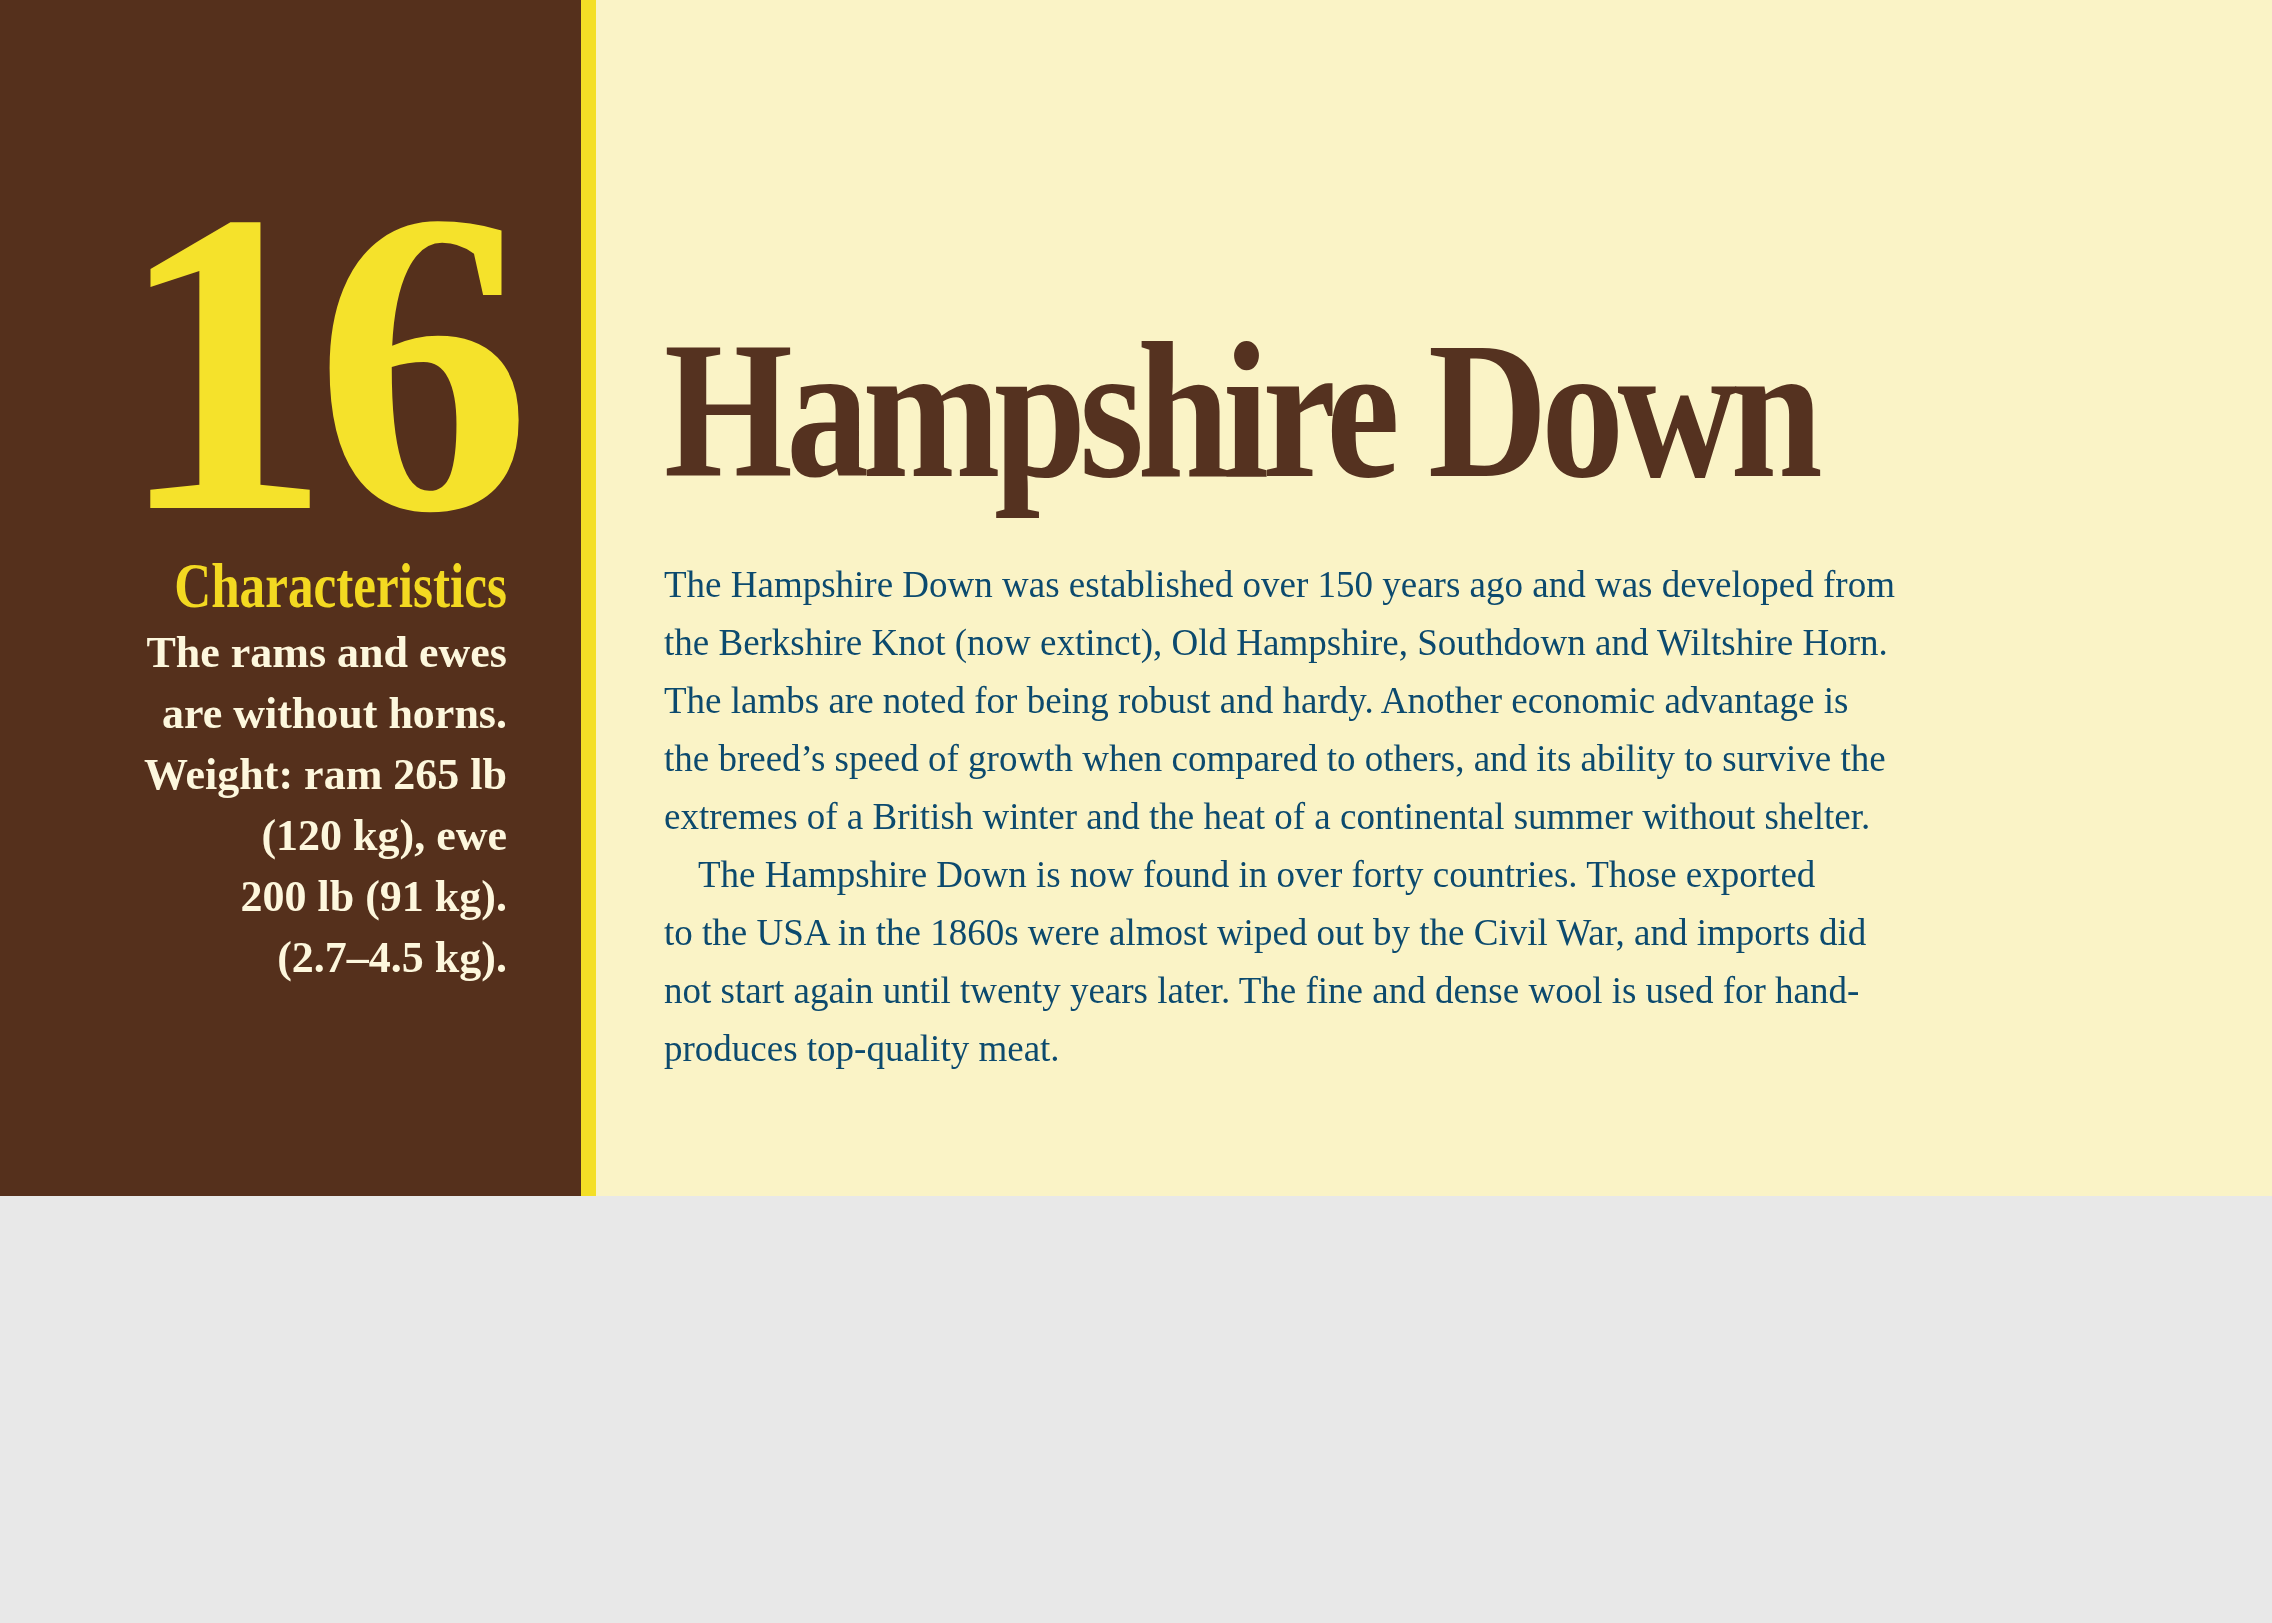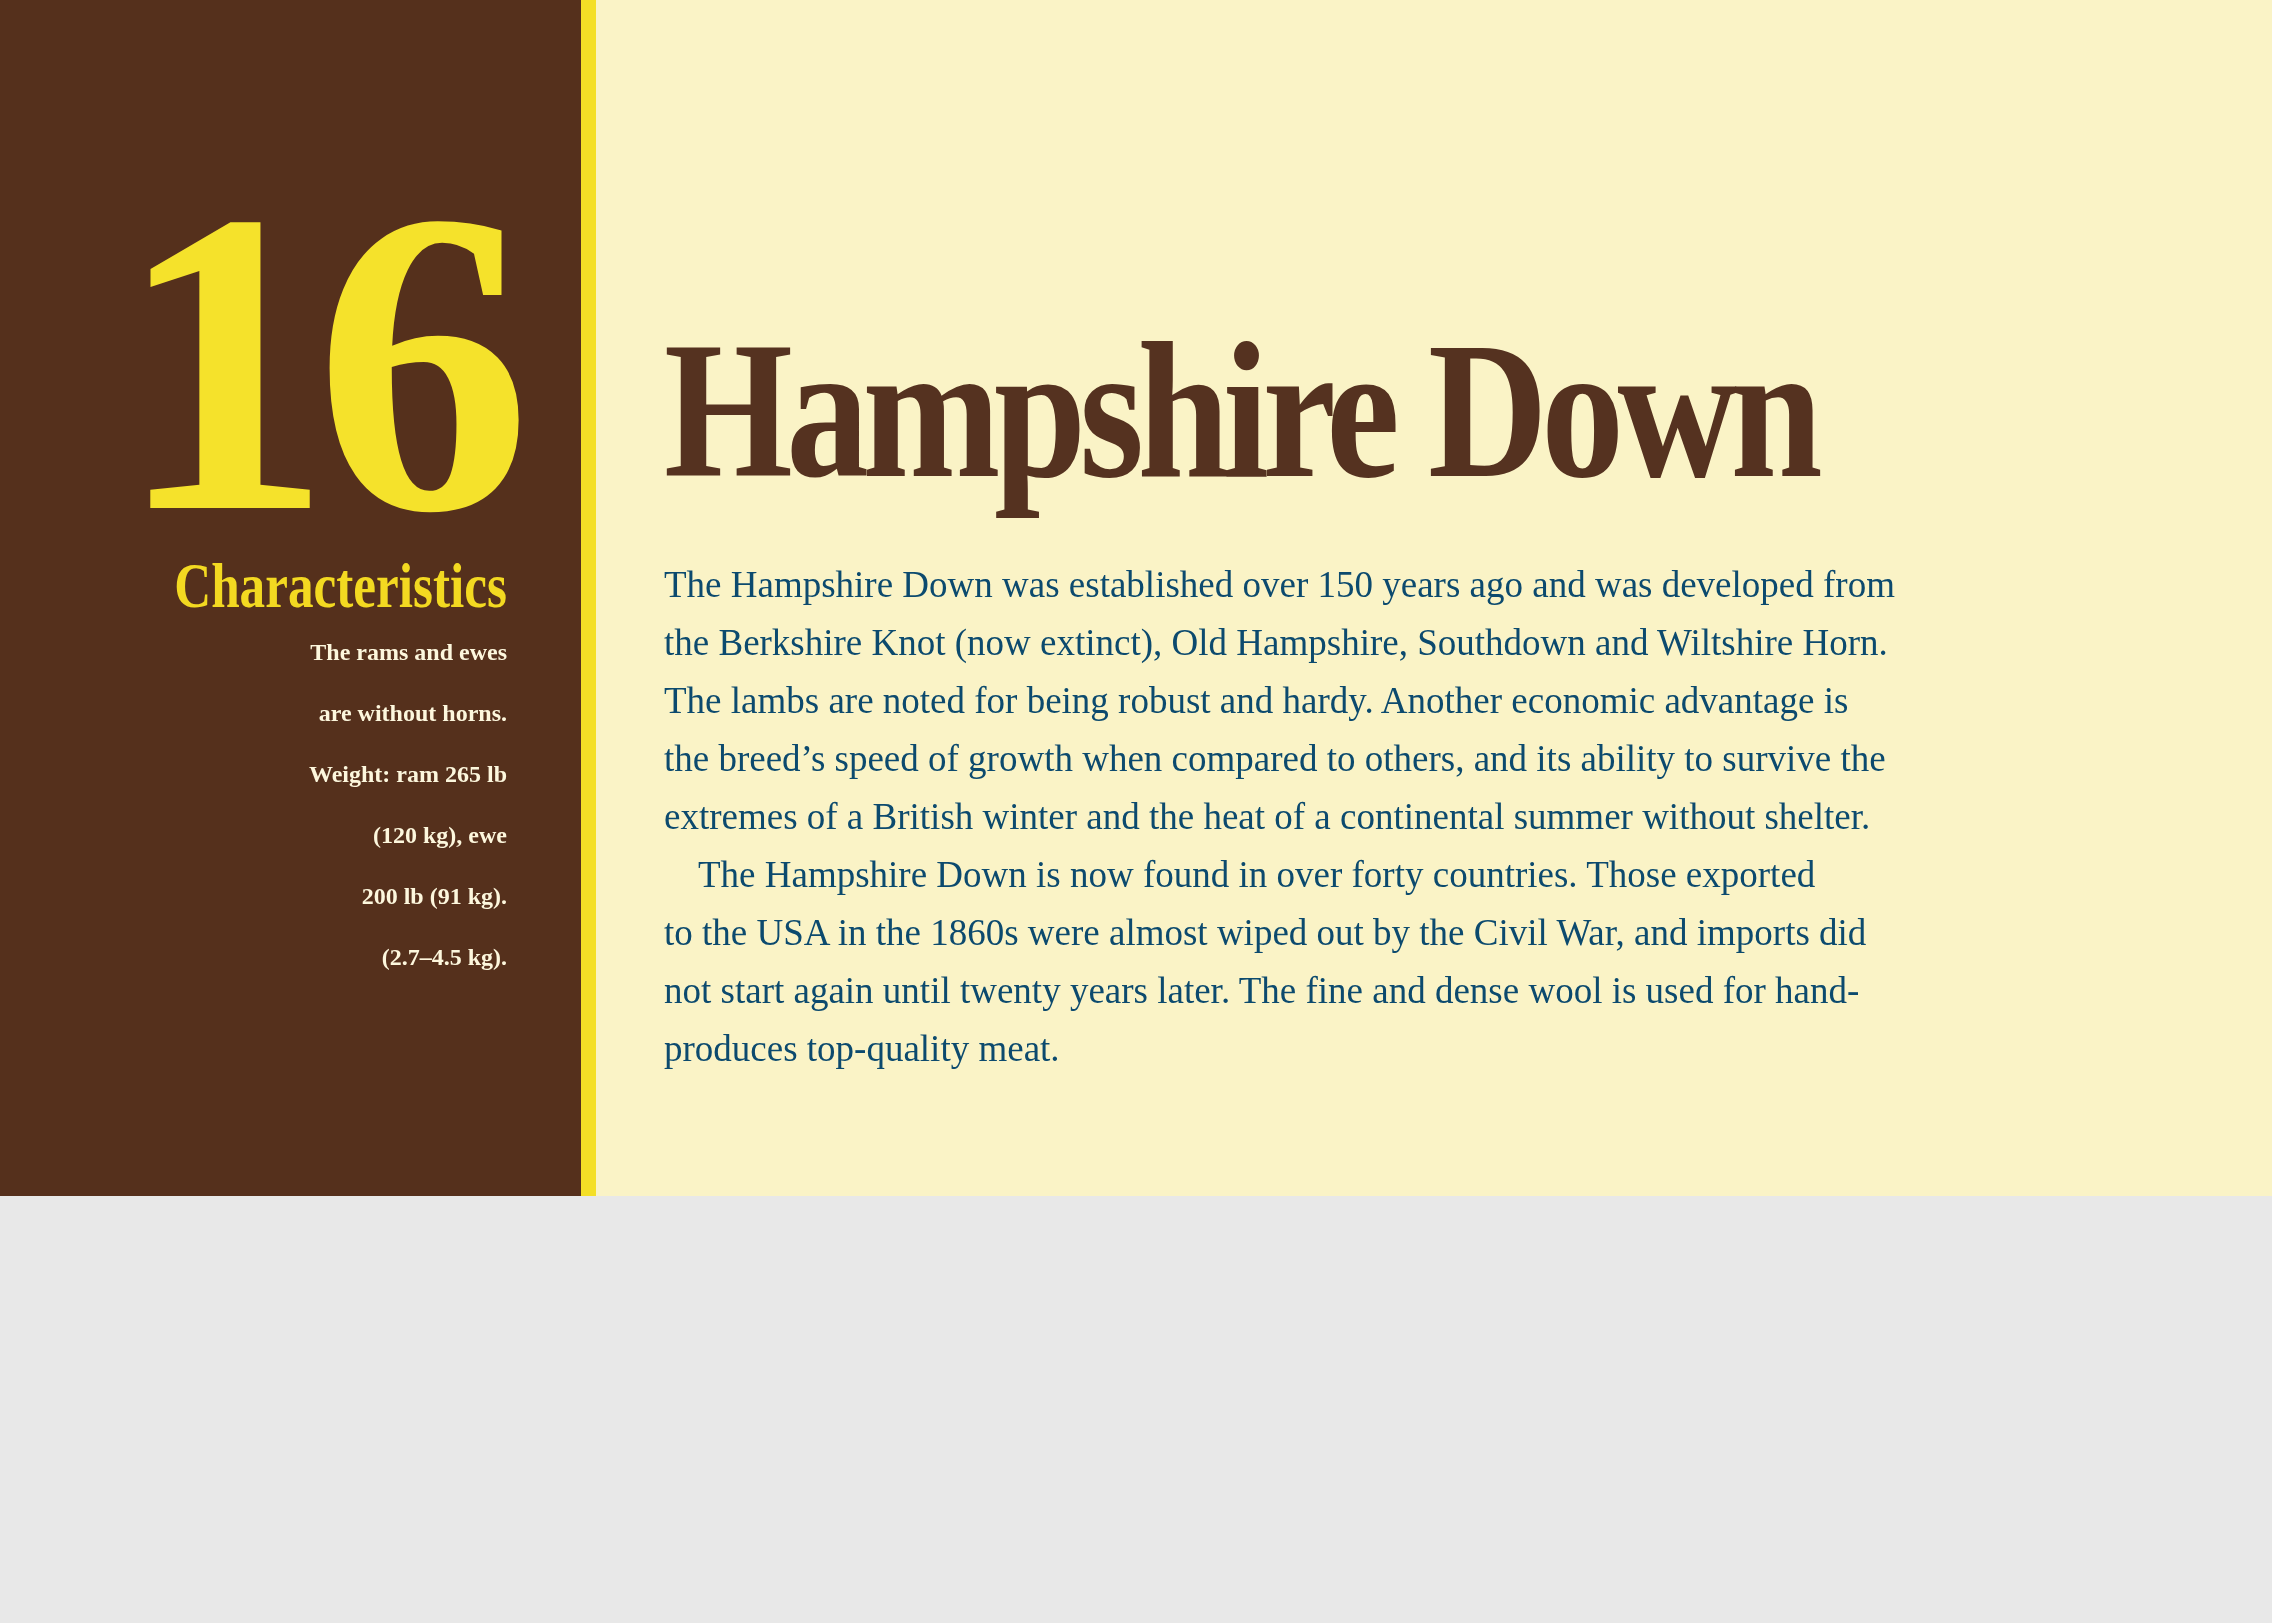--- a/index.html
+++ b/index.html
@@ -47,21 +47,21 @@
     color: #f3d921;
     white-space: nowrap;
     transform: scaleX(0.8);
     transform-origin: 100% 50%;
   }
 
   .characteristics-lines {
     position: absolute;
     top: 622px;
     right: 74px;
-    font-size: 24px;
+    font-size: 44px;
     line-height: 61px;
     font-weight: bold;
     color: #fdf7dd;
     text-align: right;
   }
   .characteristics-lines .line { white-space: nowrap; }
 
   
   .article-title {
     position: absolute;

